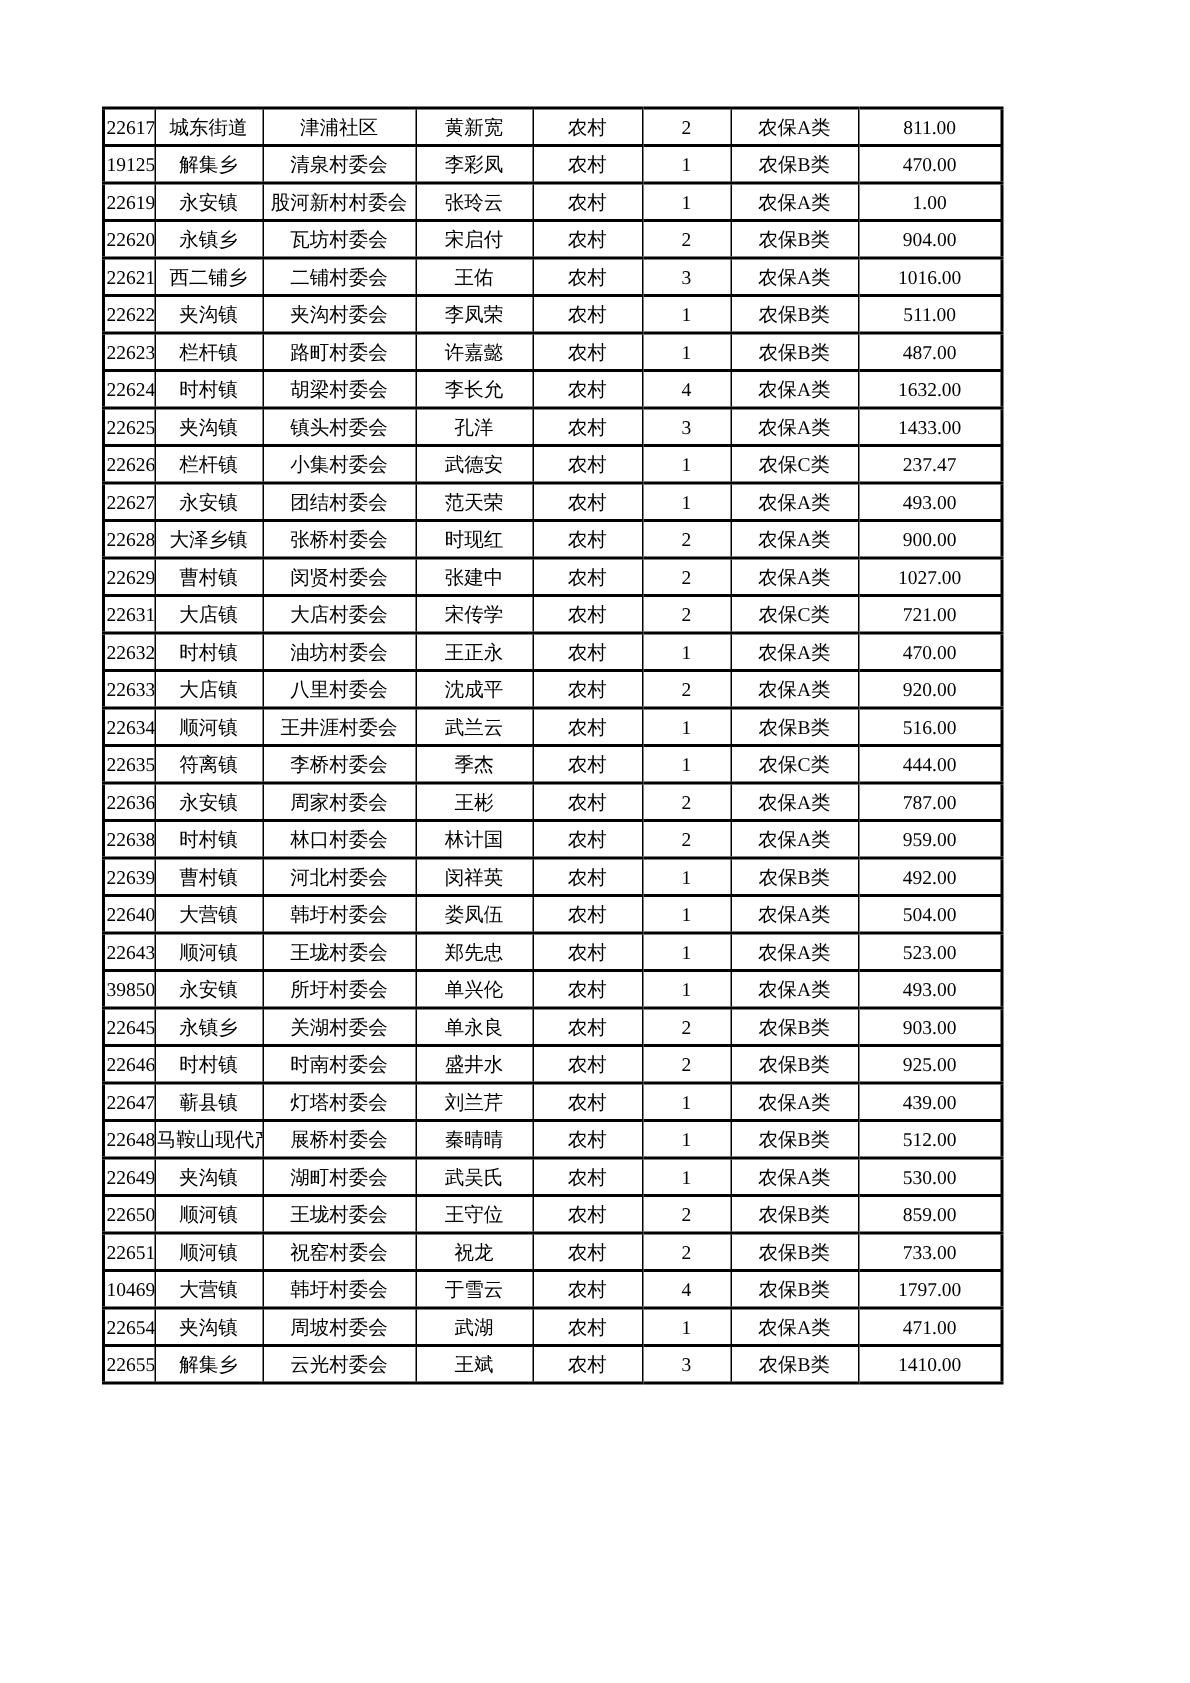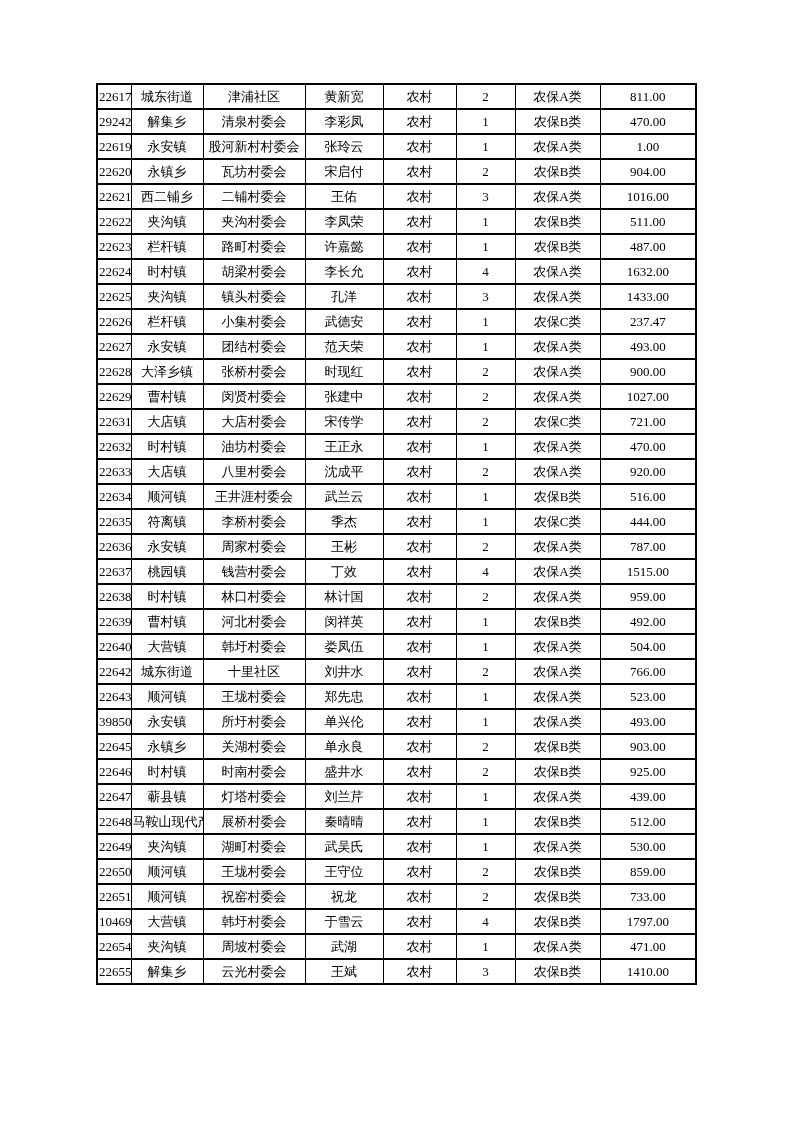--- a/index.html
+++ b/index.html
@@ -11,22 +11,21 @@
     position: relative;
     width: 793px;
     height: 1122px;
     background: #ffffff;
     overflow: hidden;
     font-family: "Liberation Serif", "DejaVu Serif", serif;
   }
   .table-wrap {
     position: absolute;
     left: 68px;
-    top: 83px;
-    margin-left: 28px;
+    top: 71px;
   }
   table.records {
     border-collapse: collapse;
     table-layout: fixed;
     width: 599px;
     border: 2px solid #000000;
   }
   table.records td {
     border: 1px solid #000000;
     border-top-width: 2px;
@@ -70,21 +69,21 @@
             <td>22617</td>
             <td>城东街道</td>
             <td>津浦社区</td>
             <td>黄新宽</td>
             <td>农村</td>
             <td>2</td>
             <td>农保A类</td>
             <td>811.00</td>
           </tr>
           <tr>
-            <td>29242</td>
+            <td>19125</td>
             <td>解集乡</td>
             <td>清泉村委会</td>
             <td>李彩凤</td>
             <td>农村</td>
             <td>1</td>
             <td>农保B类</td>
             <td>470.00</td>
           </tr>
           <tr>
             <td>22619</td>
@@ -250,30 +249,20 @@
             <td>22636</td>
             <td>永安镇</td>
             <td>周家村委会</td>
             <td>王彬</td>
             <td>农村</td>
             <td>2</td>
             <td>农保A类</td>
             <td>787.00</td>
           </tr>
           <tr>
-            <td>22637</td>
-            <td>桃园镇</td>
-            <td>钱营村委会</td>
-            <td>丁效</td>
-            <td>农村</td>
-            <td>4</td>
-            <td>农保A类</td>
-            <td>1515.00</td>
-          </tr>
-          <tr>
             <td>22638</td>
             <td>时村镇</td>
             <td>林口村委会</td>
             <td>林计国</td>
             <td>农村</td>
             <td>2</td>
             <td>农保A类</td>
             <td>959.00</td>
           </tr>
           <tr>
@@ -288,30 +277,20 @@
           </tr>
           <tr>
             <td>22640</td>
             <td>大营镇</td>
             <td>韩圩村委会</td>
             <td>娄凤伍</td>
             <td>农村</td>
             <td>1</td>
             <td>农保A类</td>
             <td>504.00</td>
-          </tr>
-          <tr>
-            <td>22642</td>
-            <td>城东街道</td>
-            <td>十里社区</td>
-            <td>刘井水</td>
-            <td>农村</td>
-            <td>2</td>
-            <td>农保A类</td>
-            <td>766.00</td>
           </tr>
           <tr>
             <td>22643</td>
             <td>顺河镇</td>
             <td>王垅村委会</td>
             <td>郑先忠</td>
             <td>农村</td>
             <td>1</td>
             <td>农保A类</td>
             <td>523.00</td>

